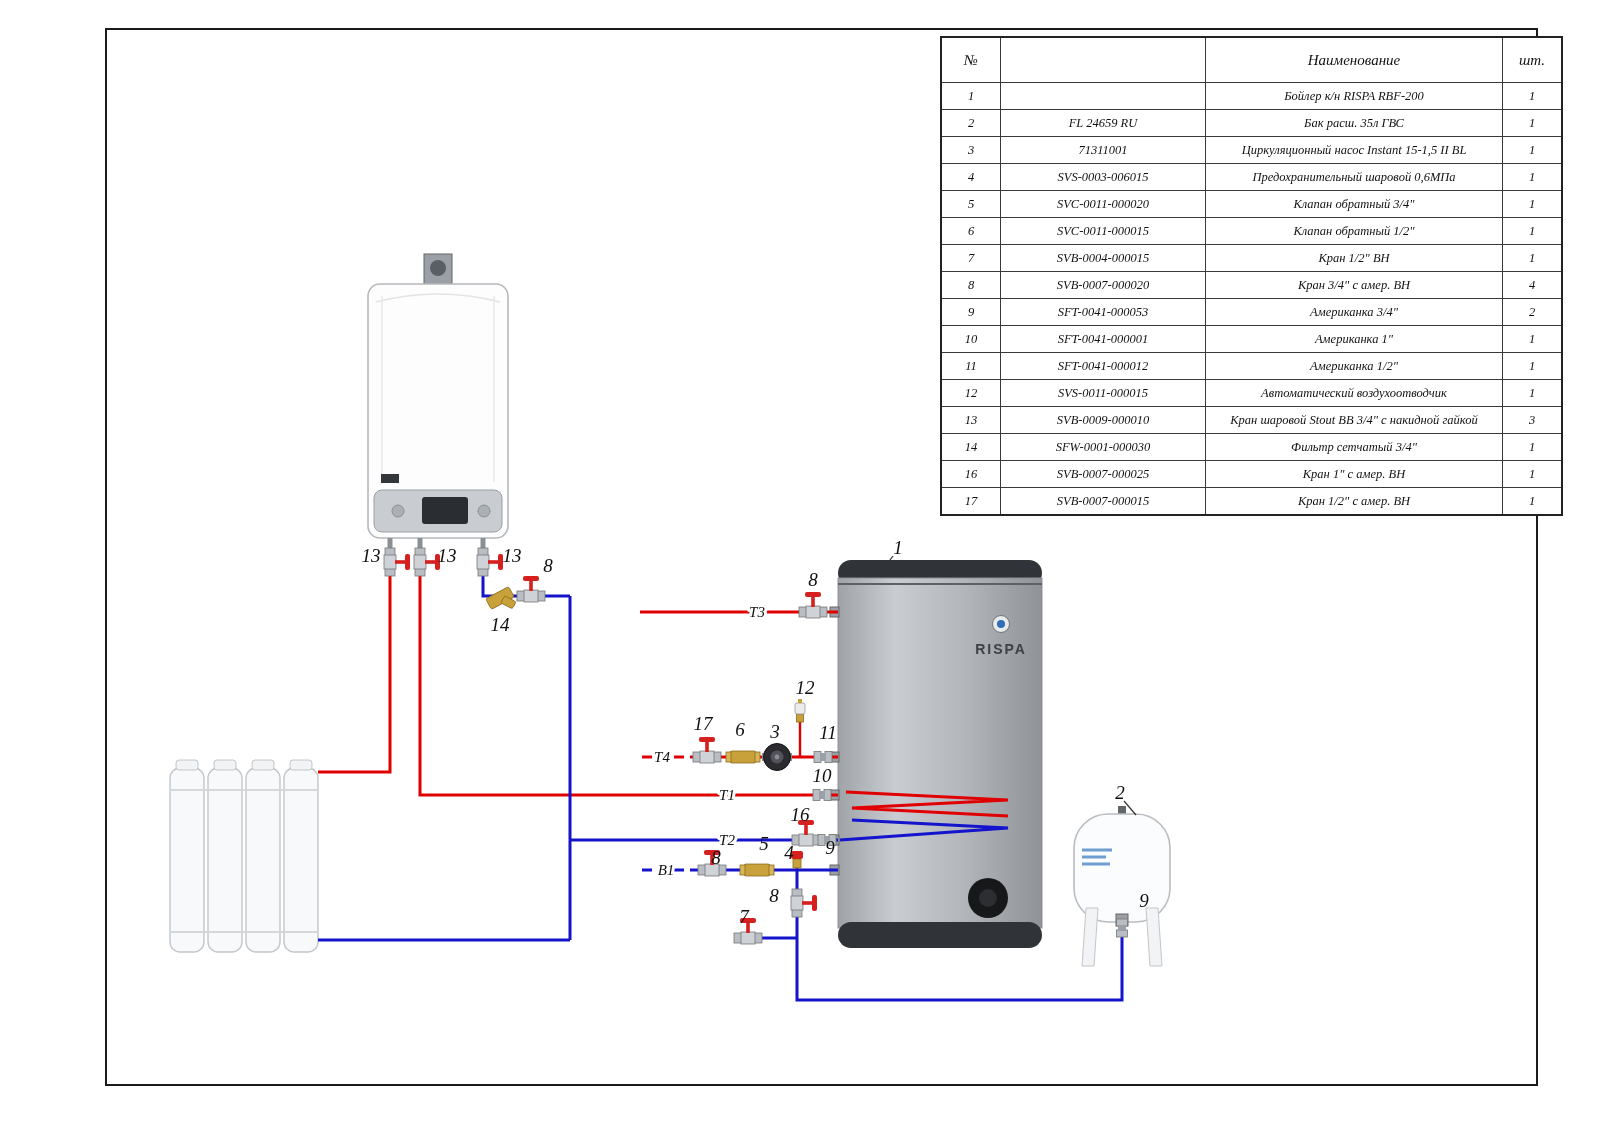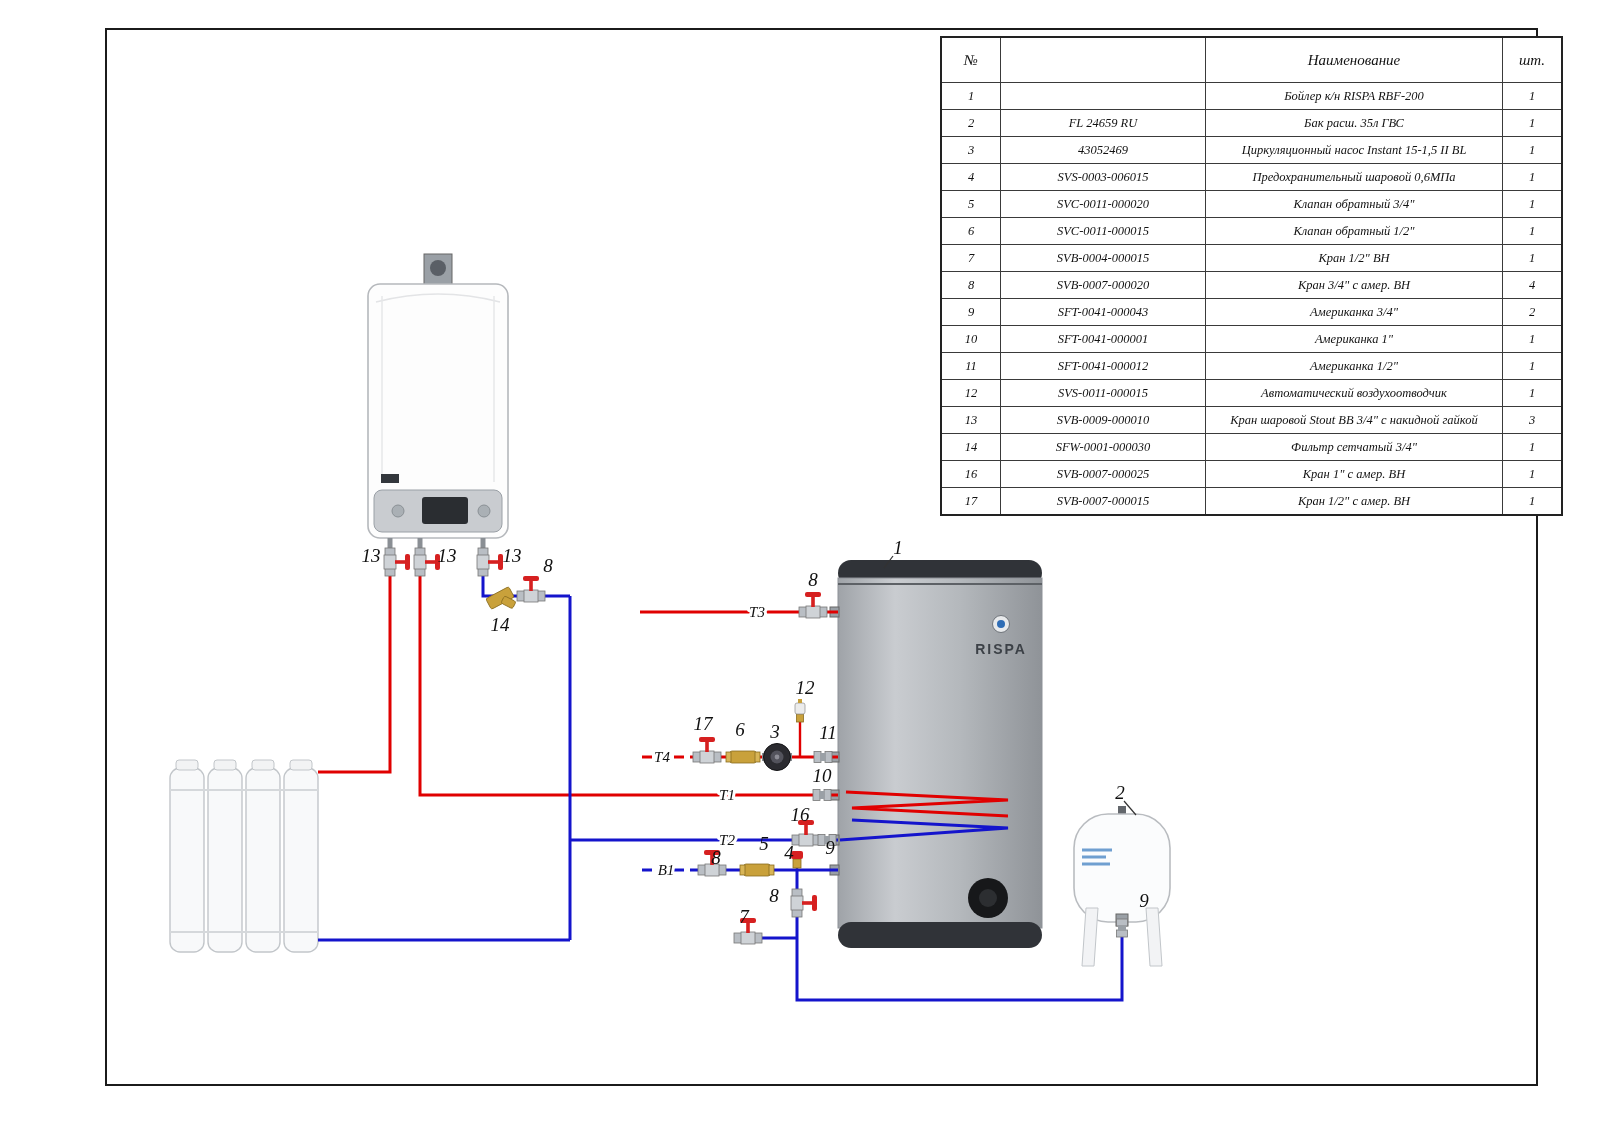--- a/index.html
+++ b/index.html
@@ -45,21 +45,21 @@
             <td class="c-qty">1</td>
           </tr>
           <tr>
             <td class="c-num">2</td>
             <td class="c-code">FL 24659 RU</td>
             <td class="c-name">Бак расш. 35л ГВС</td>
             <td class="c-qty">1</td>
           </tr>
           <tr>
             <td class="c-num">3</td>
-            <td class="c-code">43052469</td>
+            <td class="c-code">71311001</td>
             <td class="c-name">Циркуляционный насос Instant 15-1,5 II BL</td>
             <td class="c-qty">1</td>
           </tr>
           <tr>
             <td class="c-num">4</td>
             <td class="c-code">SVS-0003-006015</td>
             <td class="c-name">Предохранительный шаровой 0,6МПа</td>
             <td class="c-qty">1</td>
           </tr>
           <tr>
@@ -81,21 +81,21 @@
             <td class="c-qty">1</td>
           </tr>
           <tr>
             <td class="c-num">8</td>
             <td class="c-code">SVB-0007-000020</td>
             <td class="c-name">Кран 3/4" с амер. ВН</td>
             <td class="c-qty">4</td>
           </tr>
           <tr>
             <td class="c-num">9</td>
-            <td class="c-code">SFT-0041-000043</td>
+            <td class="c-code">SFT-0041-000053</td>
             <td class="c-name">Американка 3/4"</td>
             <td class="c-qty">2</td>
           </tr>
           <tr>
             <td class="c-num">10</td>
             <td class="c-code">SFT-0041-000001</td>
             <td class="c-name">Американка 1"</td>
             <td class="c-qty">1</td>
           </tr>
           <tr>

